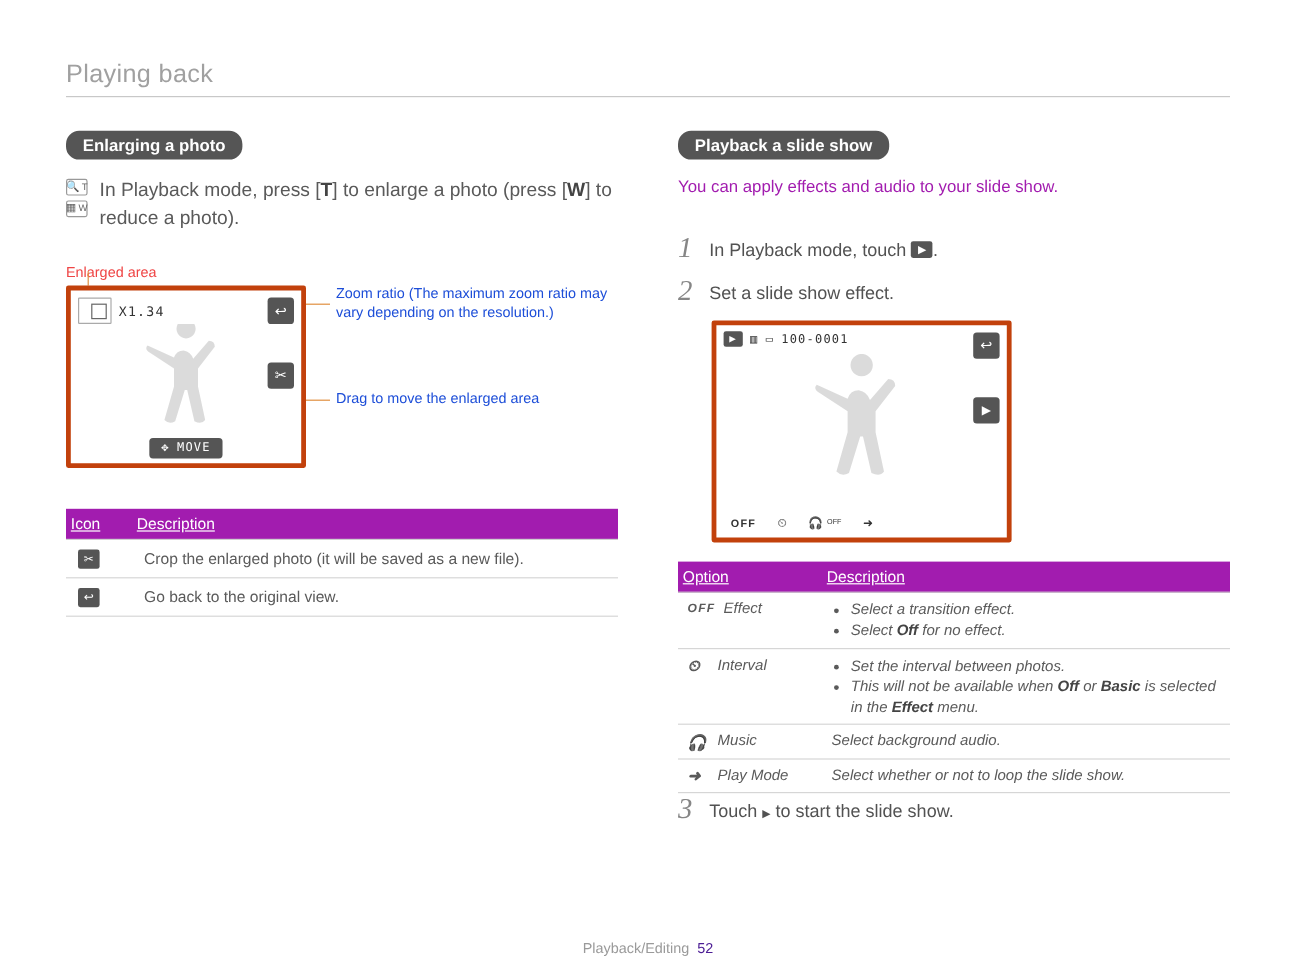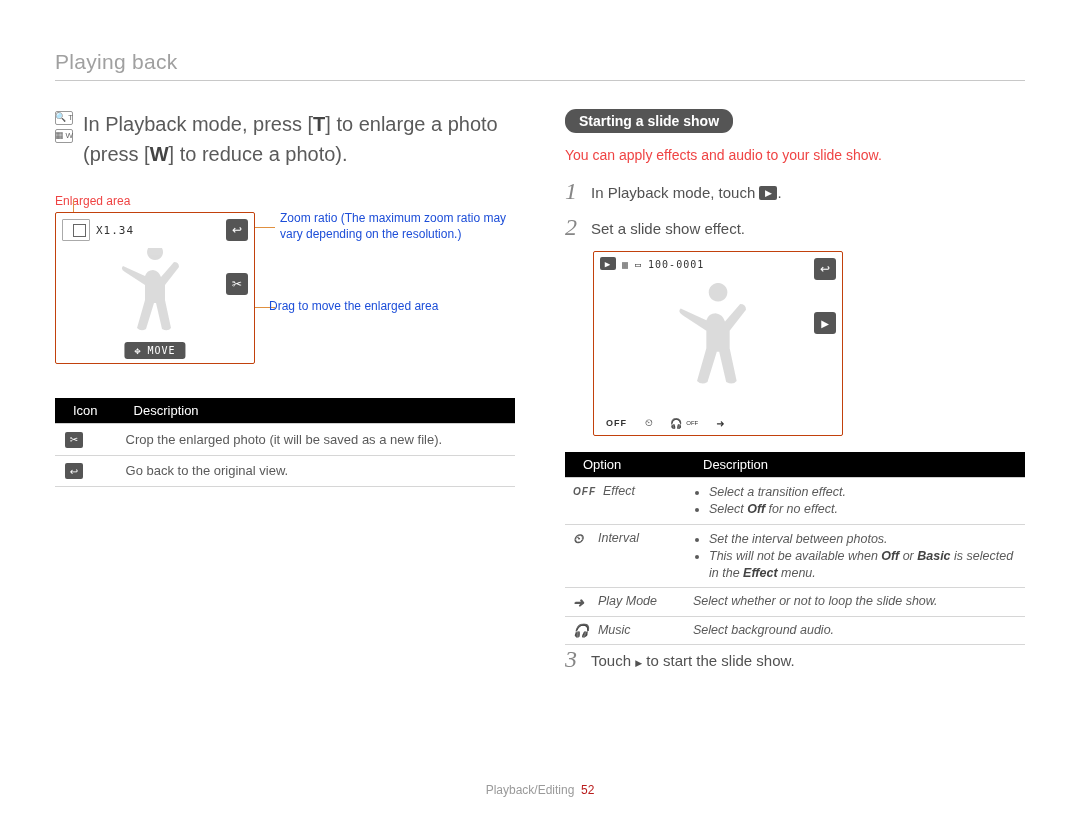--- a/index.html
+++ b/index.html
@@ -50,39 +50,39 @@
     line-height: 1.5;
   }
   .zoom-icons { display: flex; flex-direction: column; gap: 4px; margin-top: 2px; }
   .zicon {
     width: 18px; height: 14px;
     border: 1px solid #999; border-radius: 2px;
     font-size: 8px; display: flex; align-items: center; justify-content: center;
     gap: 2px; color: #666;
   }
   .zicon .glyph { font-size: 9px; }
-  .instr-text { font-size: 20px; color: #5a5a5a; }
+  .instr-text { font-size: 16px; color: #5a5a5a; }
   .bolded { font-weight: bold; color: #444; }
 
   .annotation-small { font-size: 12px; color: #ef4444; margin-bottom: 4px; }
   .photo-figure { position: relative; width: 200px; }
   .lead-line {
     position: absolute;
     height: 1px;
     background: #e09040;
   }
   .lead-v {
     position: absolute;
     width: 1px;
     background: #e09040;
   }
   .screen {
     width: 200px;
     height: 152px;
-    border: 1px solid #c2410c;
+    border: 4px solid #c2410c;
     border-radius: 2px;
     position: relative;
     background: #fff;
     overflow: hidden;
   }
   .screen-header {
     display: flex;
     align-items: center;
     gap: 6px;
     padding: 6px 6px 2px 6px;
@@ -133,42 +133,43 @@
     width: 230px;
   }
 
   table.info {
     border-collapse: collapse;
     width: 100%;
     font-size: 13px;
     color: #5a5a5a;
   }
   table.info th {
-    background: #000000;
+    background: #a21caf;
     color: #fff;
     font-weight: normal;
     text-align: left;
-    padding: 5px 18px;
+    padding: 5px 4px;
     border-bottom: 1px solid #cfcfcf;
+    text-decoration: underline;
   }
   table.info td {
     padding: 7px 10px;
     border-bottom: 1px solid #d6d6d6;
     vertical-align: middle;
   }
   .ticon {
     display: inline-flex;
     align-items: center; justify-content: center;
     width: 18px; height: 16px;
     background: #555; color: #fff;
     border-radius: 2px;
     font-size: 10px;
   }
 
-  .intro-line { font-size: 14px; color: #ef4444; margin-bottom: 16px; }
+  .intro-line { font-size: 14px; color: #a21caf; margin-bottom: 32px; }
 
   ol.steps {
     list-style: none;
     counter-reset: step;
   }
   ol.steps > li {
     display: flex;
     align-items: center;
     gap: 10px;
     margin-bottom: 12px;
@@ -229,21 +230,21 @@
     line-height: 1.35;
   }
   .footer {
     position: absolute;
     bottom: 18px;
     left: 0; right: 0;
     text-align: center;
     font-size: 12px;
     color: #9a9a9a;
   }
-  .footer .pn { color: #b91c1c; }
+  .footer .pn { color: #4c1d95; }
 
   
   table.info.opt td { padding: 6px 8px; font-size: 12.5px; vertical-align: top; font-style: italic; }
   table.info.opt td.ocell { white-space: nowrap; }
   .opt-icon {
     display:inline-block; vertical-align:middle;
     font-size: 11px; font-weight:bold; min-width:18px;
   }
   .opt-icon.off { font-family: Arial; font-size:10px; letter-spacing:1px; font-weight:bold;}
   .opt-icon.int { font-size:13px;}
@@ -251,20 +252,21 @@
   .opt-icon.arr { font-size:13px;}
 </style>
 </head>
 <body>
 
 <div class="page-title">Playing back</div>
 
 <div class="columns">
 
   <div class="col">
+    <div class="pill">Enlarging a photo</div>
 
     <div class="instr-row">
       <div class="zoom-icons">
         <div class="zicon">
             <span class="glyph">🔍</span>
             <span>T</span>
           </div>
         <div class="zicon">
             <span class="glyph">▦</span>
             <span>W</span>
@@ -297,21 +299,21 @@
             <path d="M45 12 a8 8 0 1 1 0.1 0 M43 22 q-6 0 -8 6 l-22 -10 q-3 3 2 6 l20 13 l0 15 l-8 28 q4 4 9 1 l8 -26 l2 0 l6 26 q6 3 9 -1 l-6 -28 l0 -15 l14 -18 q0 -5 -5 -5 l-13 15 q-2 -6 -8 -7 z" fill="#bfbfbf"></path>
           </svg>
         </div>
         <div class="move-bar">
           <span>✥</span>
           <span>MOVE</span>
         </div>
       </div>
 
       <div class="callout" style="left:225px; top:-2px;">Zoom ratio (The maximum zoom ratio may vary depending on the resolution.)</div>
-      <div class="callout" style="left:214px; top:86px;">Drag to move the enlarged area</div>
+      <div class="callout" style="left:225px; top:86px;">Drag to move the enlarged area</div>
     </div>
 
     <table class="info" style="margin-top:34px;">
       <thead>
         <tr>
           <th style="width:55px;">Icon</th>
           <th>Description</th>
         </tr>
       </thead>
       <tbody>
@@ -321,21 +323,21 @@
         </tr>
         <tr>
           <td><span class="ticon">↩</span></td>
           <td>Go back to the original view.</td>
         </tr>
       </tbody>
     </table>
   </div>
 
   <div class="col">
-    <div class="pill">Starting a slide show</div>
+    <div class="pill">Playback a slide show</div>
     <div class="intro-line">You can apply effects and audio to your slide show.</div>
 
     <ol class="steps">
       <li>
         <div class="step-body">
           <span>In Playback mode, touch</span>
           <span class="inline-icon">▶</span><span>.</span>
         </div>
       </li>
       <li>
@@ -397,31 +399,31 @@
           </td>
           <td>
             <ul class="cell-list">
               <li>Set the interval between photos.</li>
               <li><span>This will not be available when </span><span class="bolded">Off</span><span> or </span><span class="bolded">Basic</span><span> is selected in the </span><span class="bolded">Effect</span><span> menu.</span></li>
             </ul>
           </td>
         </tr>
         <tr>
           <td class="ocell">
+            <span class="opt-icon mus">🎧</span>
+            &nbsp;<span>Music</span>
+          </td>
+          <td>Select background audio.</td>
+        </tr>
+        <tr>
+          <td class="ocell">
             <span class="opt-icon arr">➜</span>
             &nbsp;<span>Play Mode</span>
           </td>
           <td>Select whether or not to loop the slide show.</td>
-        </tr>
-        <tr>
-          <td class="ocell">
-            <span class="opt-icon mus">🎧</span>
-            &nbsp;<span>Music</span>
-          </td>
-          <td>Select background audio.</td>
         </tr>
       </tbody>
     </table>
 
     <ol class="steps" start="3" style="counter-reset: step 2; margin-top:2px;">
       <li>
         <div class="step-body">
           <span>Touch </span><span class="glyph-play"></span><span> to start the slide show.</span>
         </div>
       </li>

